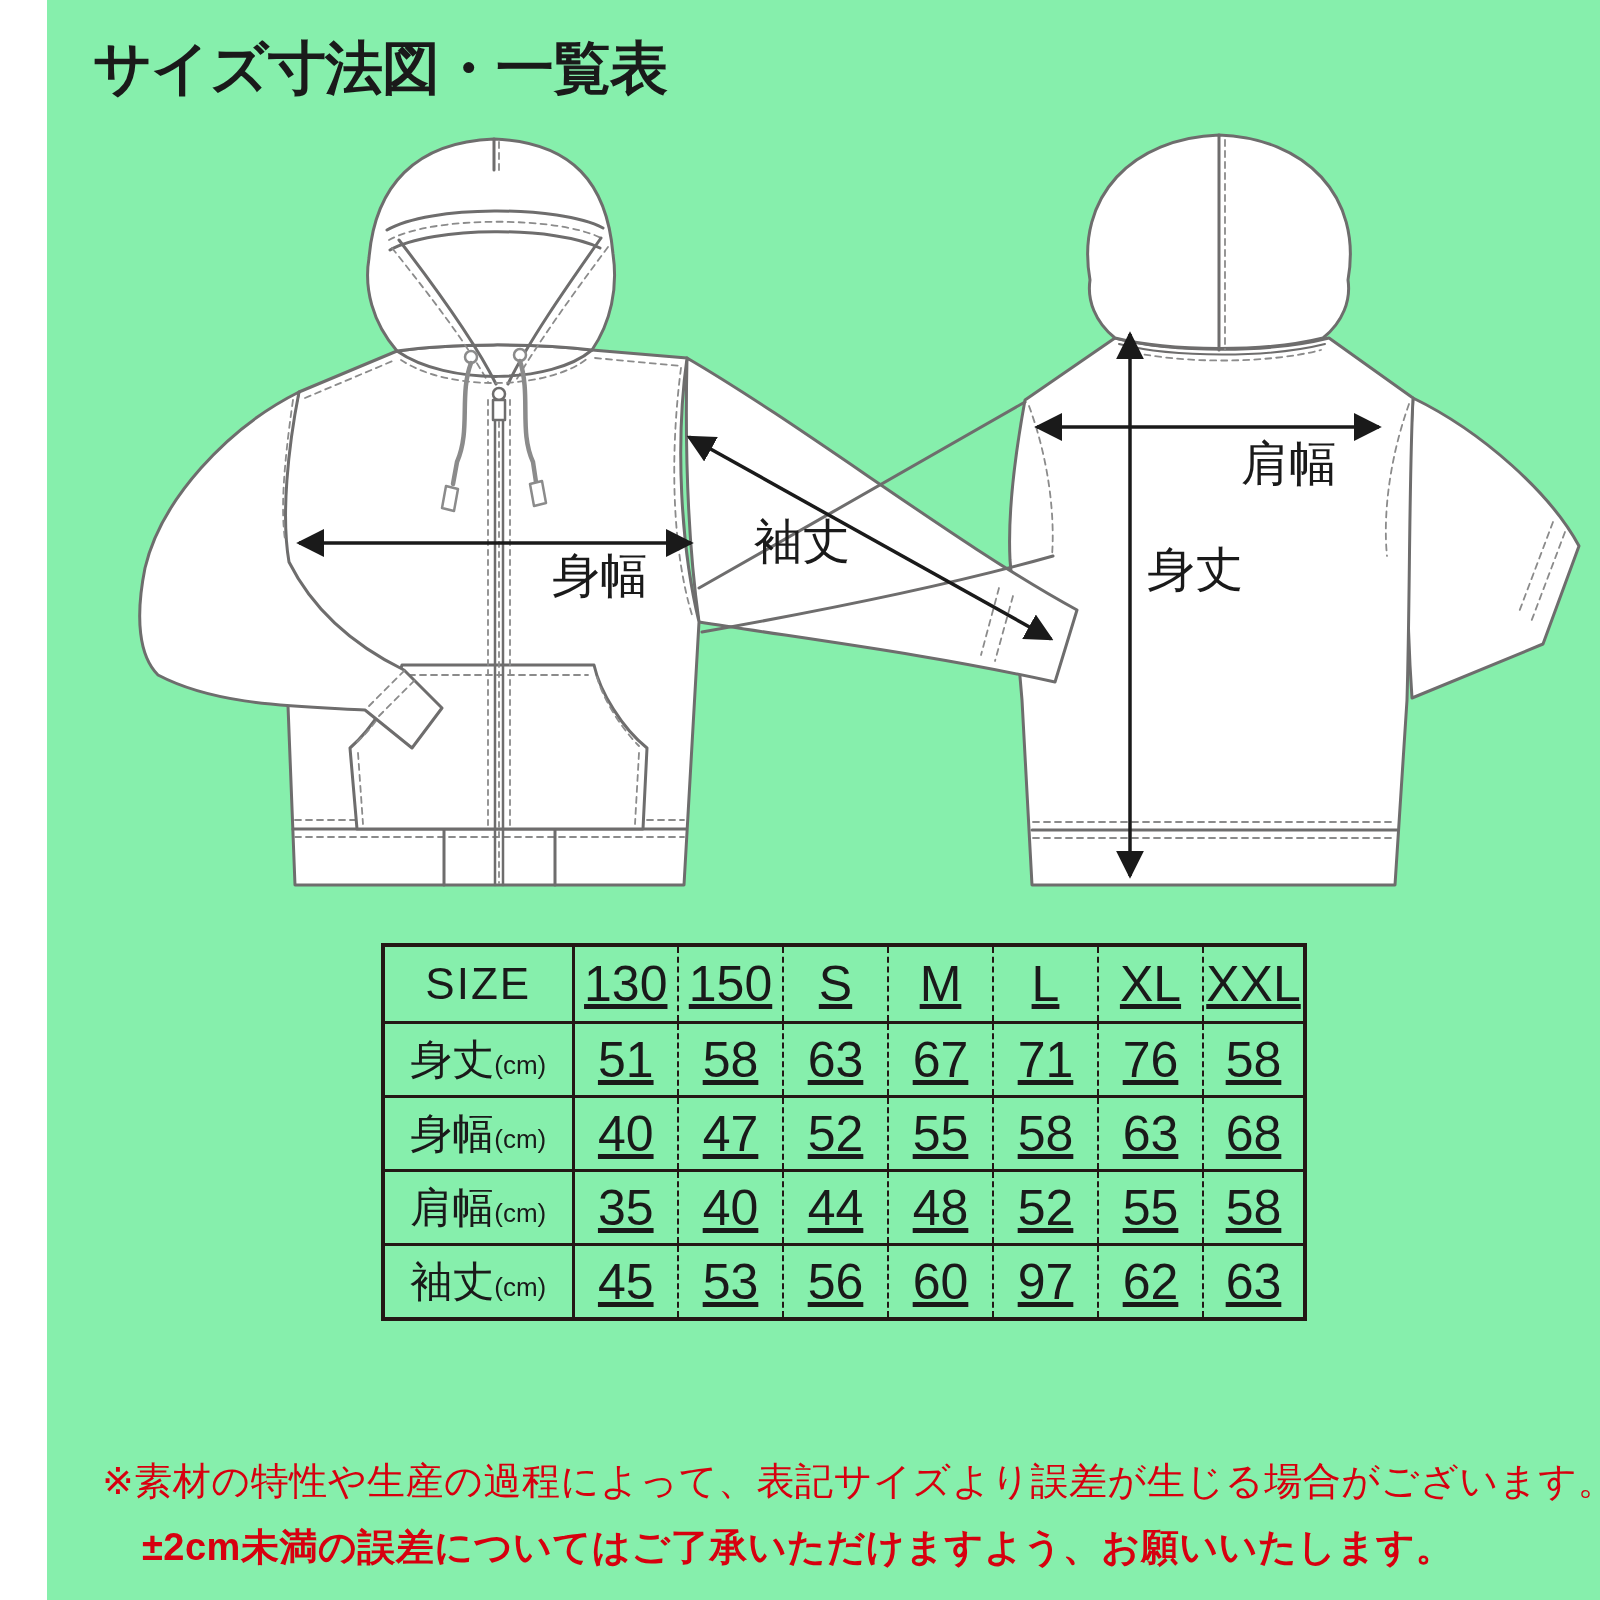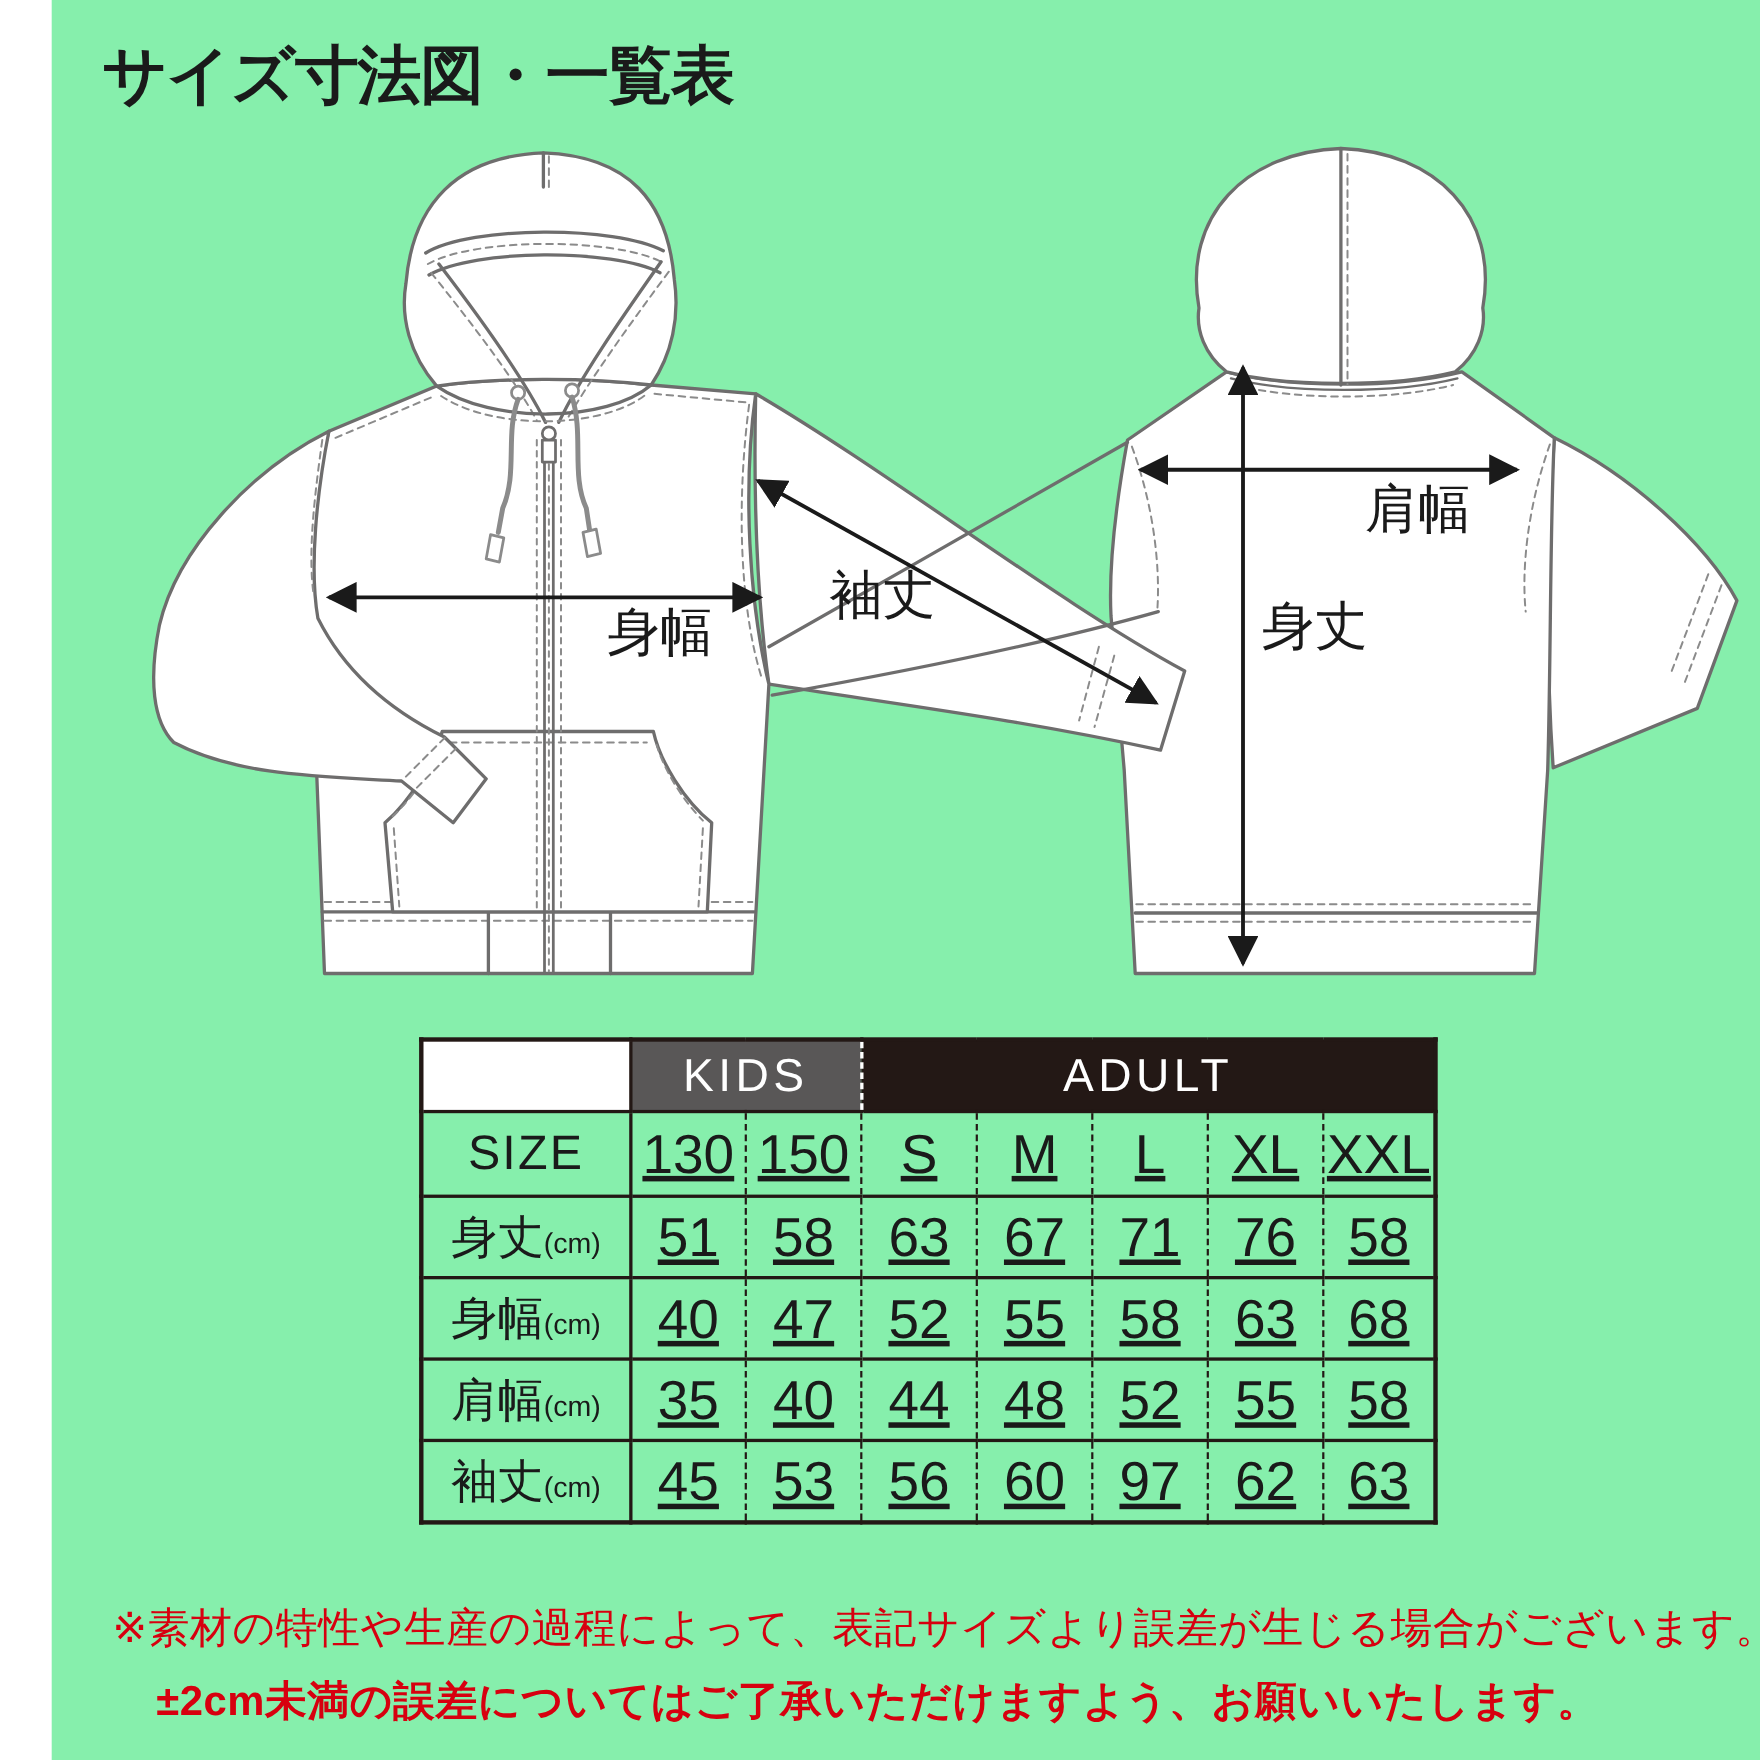--- a/index.html
+++ b/index.html
@@ -165,25 +165,20 @@
       <col style="width:190px">
         <col style="width:105px">
         <col style="width:105px">
         <col style="width:105px">
       <col style="width:105px">
         <col style="width:105px">
         <col style="width:105px">
         <col style="width:102px">
     </colgroup>
     <tbody>
-        <tr>
-      <td class="corner"></td>
-      <td class="kids" colspan="2">KIDS</td>
-      <td class="adult" colspan="5">ADULT</td>
-    </tr>
     <tr class="size-row">
       <td class="rlabel szlabel">SIZE</td>
       <td class="val">130</td>
       <td class="val dash">150</td>
       <td class="val dash">S</td>
       <td class="val dash">M</td>
       <td class="val dash">L</td>
       <td class="val dash">XL</td>
       <td class="val dash">XXL</td>
     </tr>

